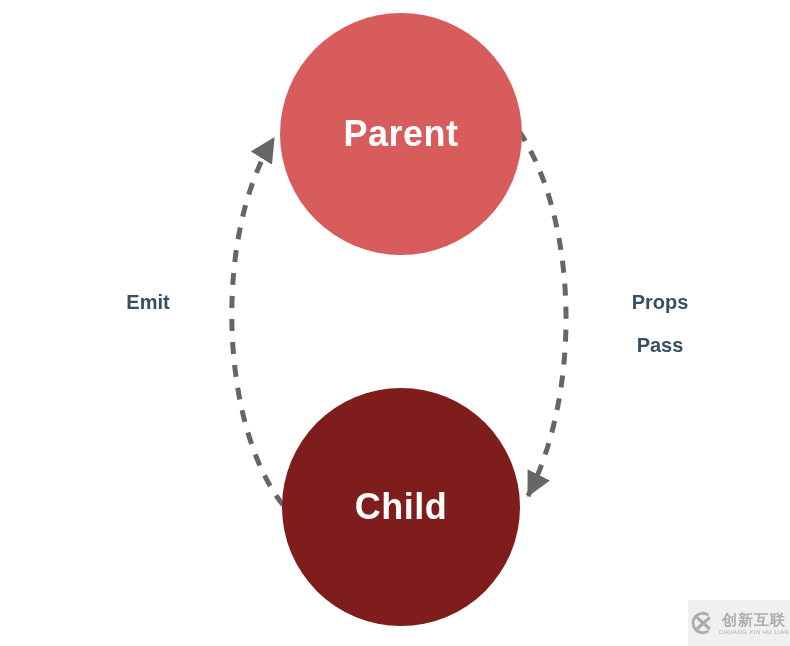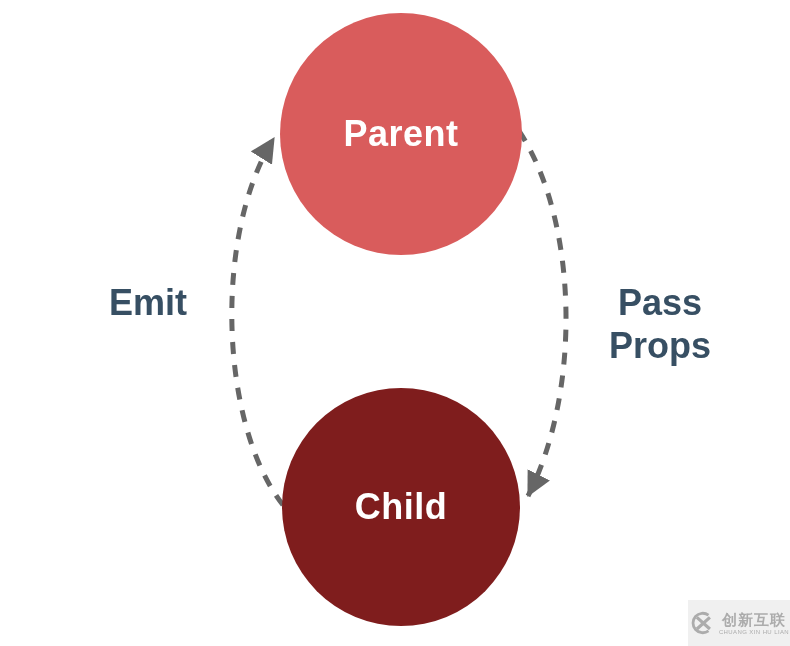--- a/index.html
+++ b/index.html
@@ -51,21 +51,21 @@
   .node-label {
     color: #ffffff;
     font-size: 36px;
     font-weight: bold;
     letter-spacing: 0.5px;
   }
   .edge-label {
     position: absolute;
     width: 200px;
     text-align: center;
-    font-size: 36px;
+    font-size: 20px;
     font-weight: bold;
     line-height: 43px;
     z-index: 2;
   }
   .edge-label-left {
     left: 48px;
     top: 281px;
   }
   .edge-label-right {
     left: 560px;
@@ -123,22 +123,22 @@
 
   <div class="node node-child" style="background-color: #7f1d1d;">
     <span class="node-label" style="color: rgb(255, 255, 255);">Child</span>
   </div>
 
   <div class="edge-label edge-label-left" style="color: rgb(55, 79, 99);">
     <div>Emit</div>
   </div>
 
   <div class="edge-label edge-label-right" style="color: rgb(55, 79, 99);">
+    <div>Props</div>
     <div>Pass</div>
-    <div>Props</div>
   </div>
 
   <div class="watermark" style="background-color: rgb(240, 240, 240);">
     <svg width="26" height="26" viewBox="0 0 28 28">
       <path d="M 21 5.5 A 10.5 10.5 0 1 0 21 22.5" fill="none" stroke-width="3" stroke="#acacac"></path>
       <path d="M 8.5 8 L 22.5 20.5 M 22.5 8 L 8.5 20.5" fill="none" stroke-width="3.4" stroke="#acacac"></path>
     </svg>
     <div class="wm-text" style="color: rgb(172, 172, 172);">
       <div class="wm-brand">创新互联</div>
       <div class="wm-sub">CHUANG XIN HU LIAN</div>

